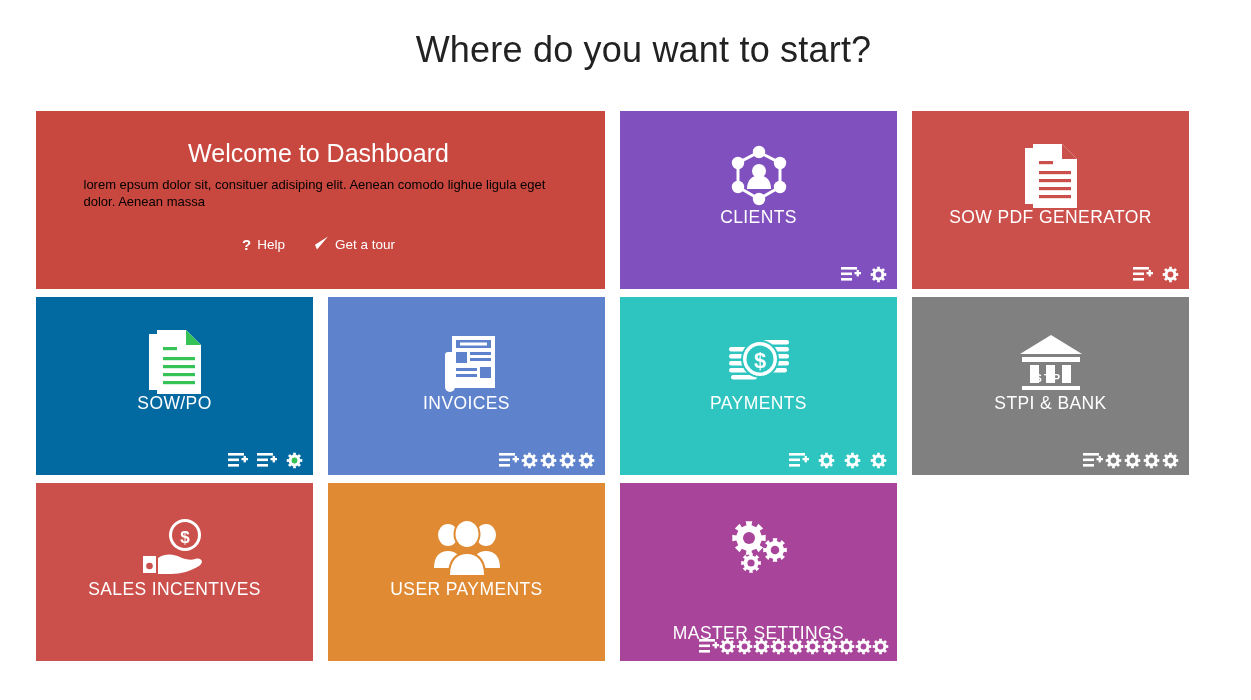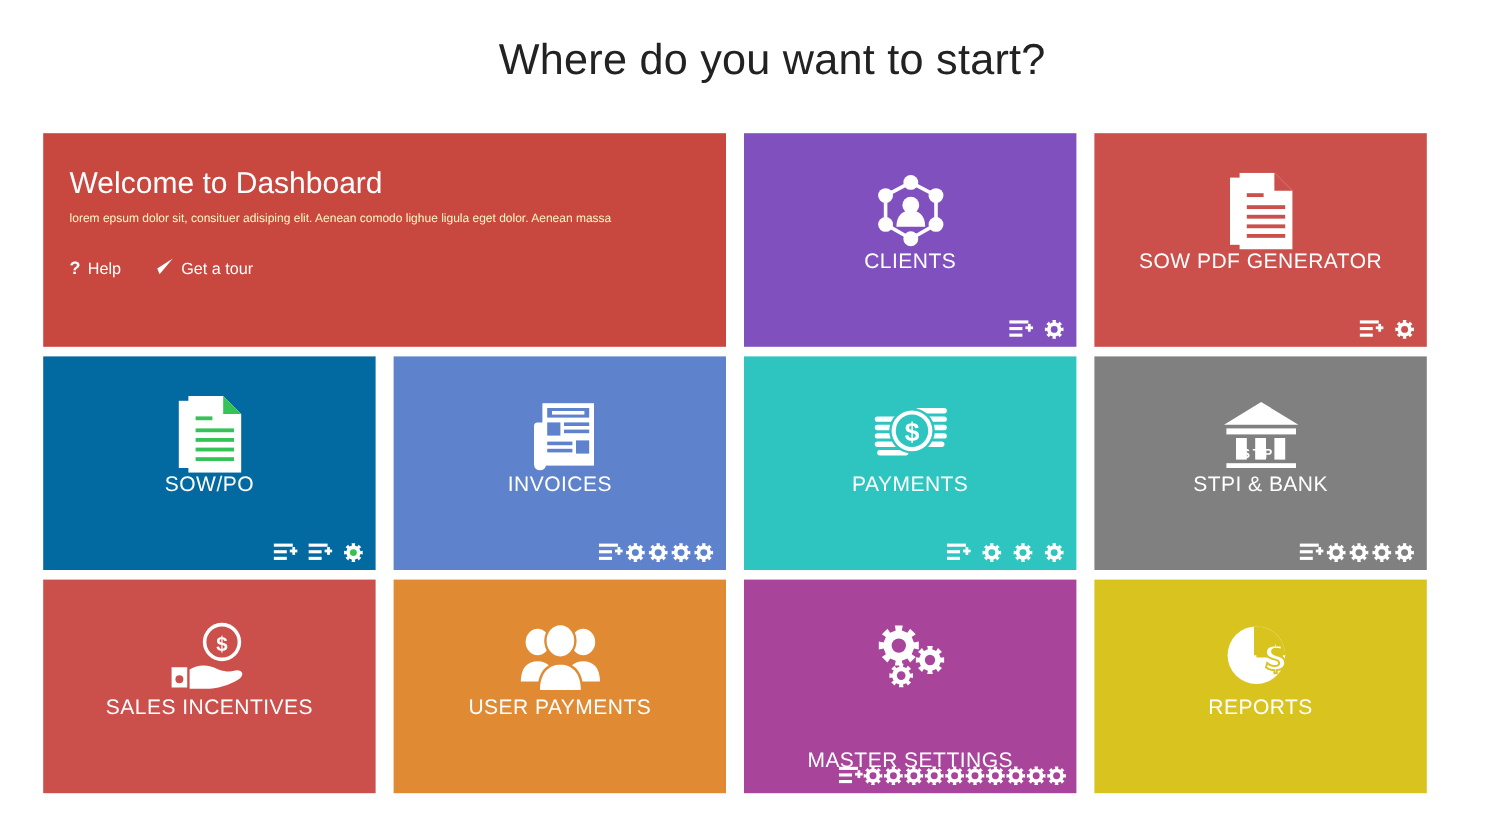--- a/index.html
+++ b/index.html
@@ -49,41 +49,41 @@
     position: relative;
     overflow: hidden;
     display: flex;
     flex-direction: column;
     align-items: center;
     justify-content: flex-start;
     color: #ffffff;
     cursor: pointer;
     user-select: none;
   }
-  .tile.wide { grid-column: span 2; }
+  .tile.wide { grid-column: span 2; align-items: center; }
 
   
   .welcome {
     align-items: flex-start;
     justify-content: flex-start;
     padding: 28px 26px 0 22px;
     box-sizing: border-box;
   }
   .welcome-title {
     font-size: 25px;
     font-weight: 400;
     line-height: 1.15;
     margin: 0 0 8px 0;
     color: #ffffff;
   }
   .welcome-text {
-    font-size: 10px;
+    font-size: 13px;
     line-height: 1.32;
     margin: 0;
-    color: #fef9c3;
+    color: #000000;
     max-width: 470px;
   }
   .welcome-actions {
     display: flex;
     align-items: center;
     gap: 18px;
     margin-top: 26px;
   }
   .welcome-link {
     display: flex;
@@ -528,28 +528,14 @@
       </svg>
           </span>
           <span class="act">
             <svg width="17" height="17" viewBox="0 0 20 20">
         <path d="M19.12 8.19L19.12 11.81L16.93 11.38L15.88 13.93L17.73 15.17L15.17 17.73L13.93 15.88L11.38 16.93L11.81 19.12L8.19 19.12L8.62 16.93L6.07 15.88L4.83 17.73L2.27 15.17L4.12 13.93L3.07 11.38L0.88 11.81L0.88 8.19L3.07 8.62L4.12 6.07L2.27 4.83L4.83 2.27L6.07 4.12L8.62 3.07L8.19 0.88L11.81 0.88L11.38 3.07L13.93 4.12L15.17 2.27L17.73 4.83L15.88 6.07L16.93 8.62Z" fill="#ffffff"></path>
         <circle cx="10" cy="10" r="3.4" fill="#a8459a"></circle>
       </svg>
           </span>
         </div>
       </div>
-      <div class="tile" style="background: rgb(217, 196, 31);">
-        <div class="tile-icon">
-          <svg width="64" height="60" viewBox="0 0 64 60">
-        <circle cx="28" cy="28" r="24" fill="#ffffff"></circle>
-        <path d="M28 28 L28 4 A24 24 0 0 1 52 28 Z" fill="#d9c41f"></path>
-        <path d="M28 26 L50 26 L50 30 L28 30 Z" fill="#d9c41f"></path>
-        <path d="M26 28 L26 4 L30 4 L30 28 Z" fill="#d9c41f"></path>
-        <g transform="translate(36,18)">
-          <path d="M13 6 L13 2 L9 2 L9 0 L7 0 L7 2 C3 2 0 4 0 7.5 C0 11 3 12.5 7 13.5 C10 14.2 11 15 11 16.5 C11 18 9.5 19 7 19 C4.5 19 2.5 18 1 16.5 L0 20 C1.6 21.5 4 22.5 7 22.6 L7 25 L9 25 L9 22.5 C13.3 22 16 19.5 16 16 C16 12.5 13.3 11 9 10 C6 9.3 5 8.5 5 7 C5 5.6 6.3 4.6 8.5 4.6 C10.5 4.6 12 5.2 13 6 Z" fill="#ffffff" stroke="#d9c41f" stroke-width="1.6"></path>
-        </g>
-      </svg>
-        </div>
-        <div class="tile-label">REPORTS</div>
-      </div>
     </div>
 </div>
 
 </body></html>

